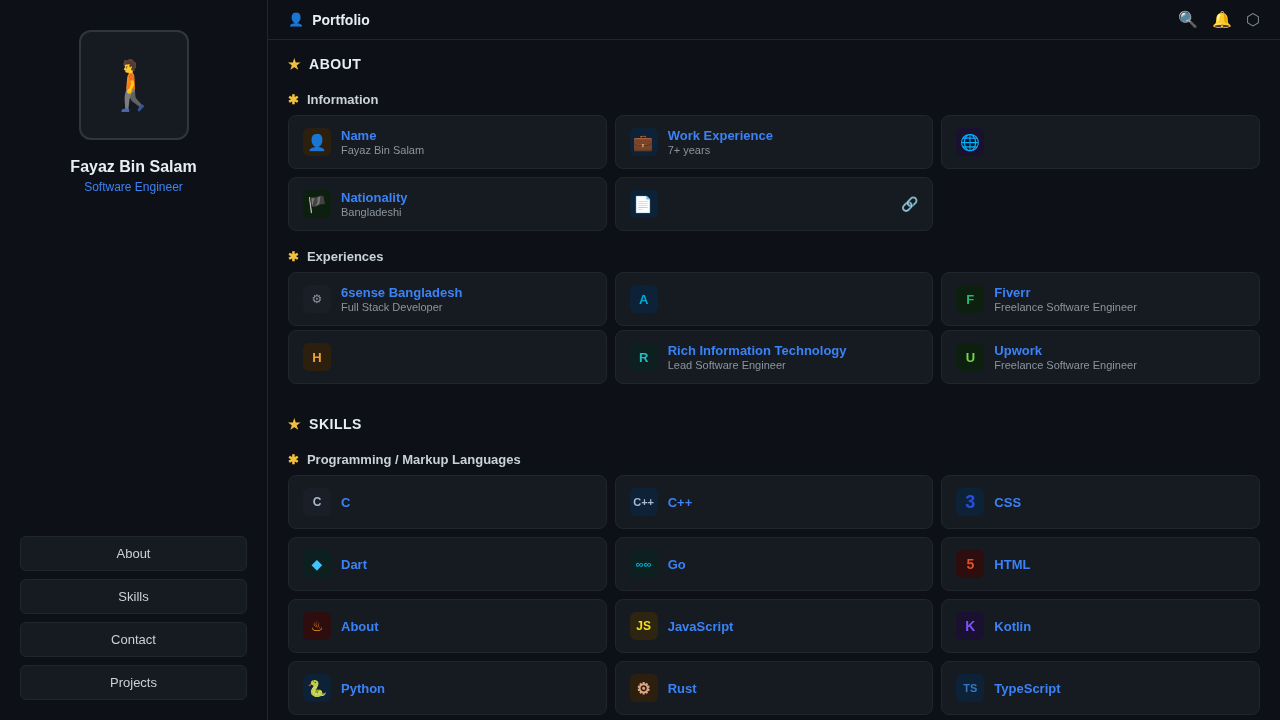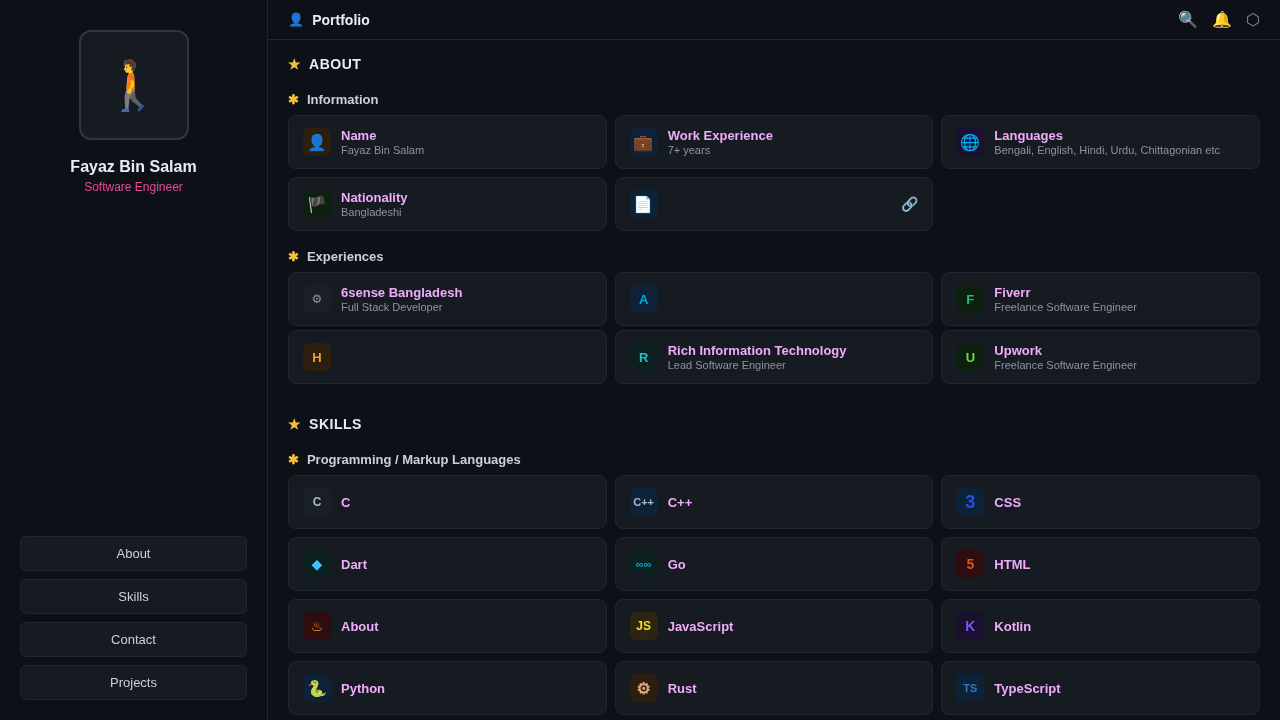--- a/index.html
+++ b/index.html
@@ -41,21 +41,21 @@
     }
     .profile-name {
       font-size: 16px;
       font-weight: 600;
       color: #e6edf3;
       margin-bottom: 4px;
       text-align: center;
     }
     .profile-title {
       font-size: 12px;
-      color: #ec4899;
+      color: #3b82f6;
       text-align: center;
       margin-bottom: auto;
     }
     .sidebar-nav {
       width: 100%;
       display: flex;
       flex-direction: column;
       gap: 8px;
       margin-top: 30px;
     }
@@ -174,21 +174,21 @@
       font-size: 16px;
       flex-shrink: 0;
     }
     .card-info {
       display: flex;
       flex-direction: column;
     }
     .card-title {
       font-size: 13px;
       font-weight: 600;
-      color: #f0abfc;
+      color: #3b82f6;
     }
     .card-subtitle {
       font-size: 11px;
       color: #8b949e;
       margin-top: 1px;
     }
     .card-link-icon {
       margin-left: auto;
       color: #8b949e;
       font-size: 14px;
@@ -271,24 +271,20 @@
       </div>
       <div class="card">
         <div class="card-icon icon-blue">💼</div>
         <div class="card-info">
           <span class="card-title">Work Experience</span>
           <span class="card-subtitle">7+ years</span>
         </div>
       </div>
       <div class="card">
         <div class="card-icon icon-purple">🌐</div>
-        <div class="card-info">
-          <span class="card-title">Languages</span>
-          <span class="card-subtitle">Bengali, English, Hindi, Urdu, Chittagonian etc</span>
-        </div>
       </div>
     </div>
 
     <div style="display:grid;grid-template-columns:repeat(3,1fr);gap:8px;margin-top:8px;margin-bottom:8px;">
       <div class="card">
         <div class="card-icon icon-green">🏴</div>
         <div class="card-info">
           <span class="card-title">Nationality</span>
           <span class="card-subtitle">Bangladeshi</span>
         </div>

